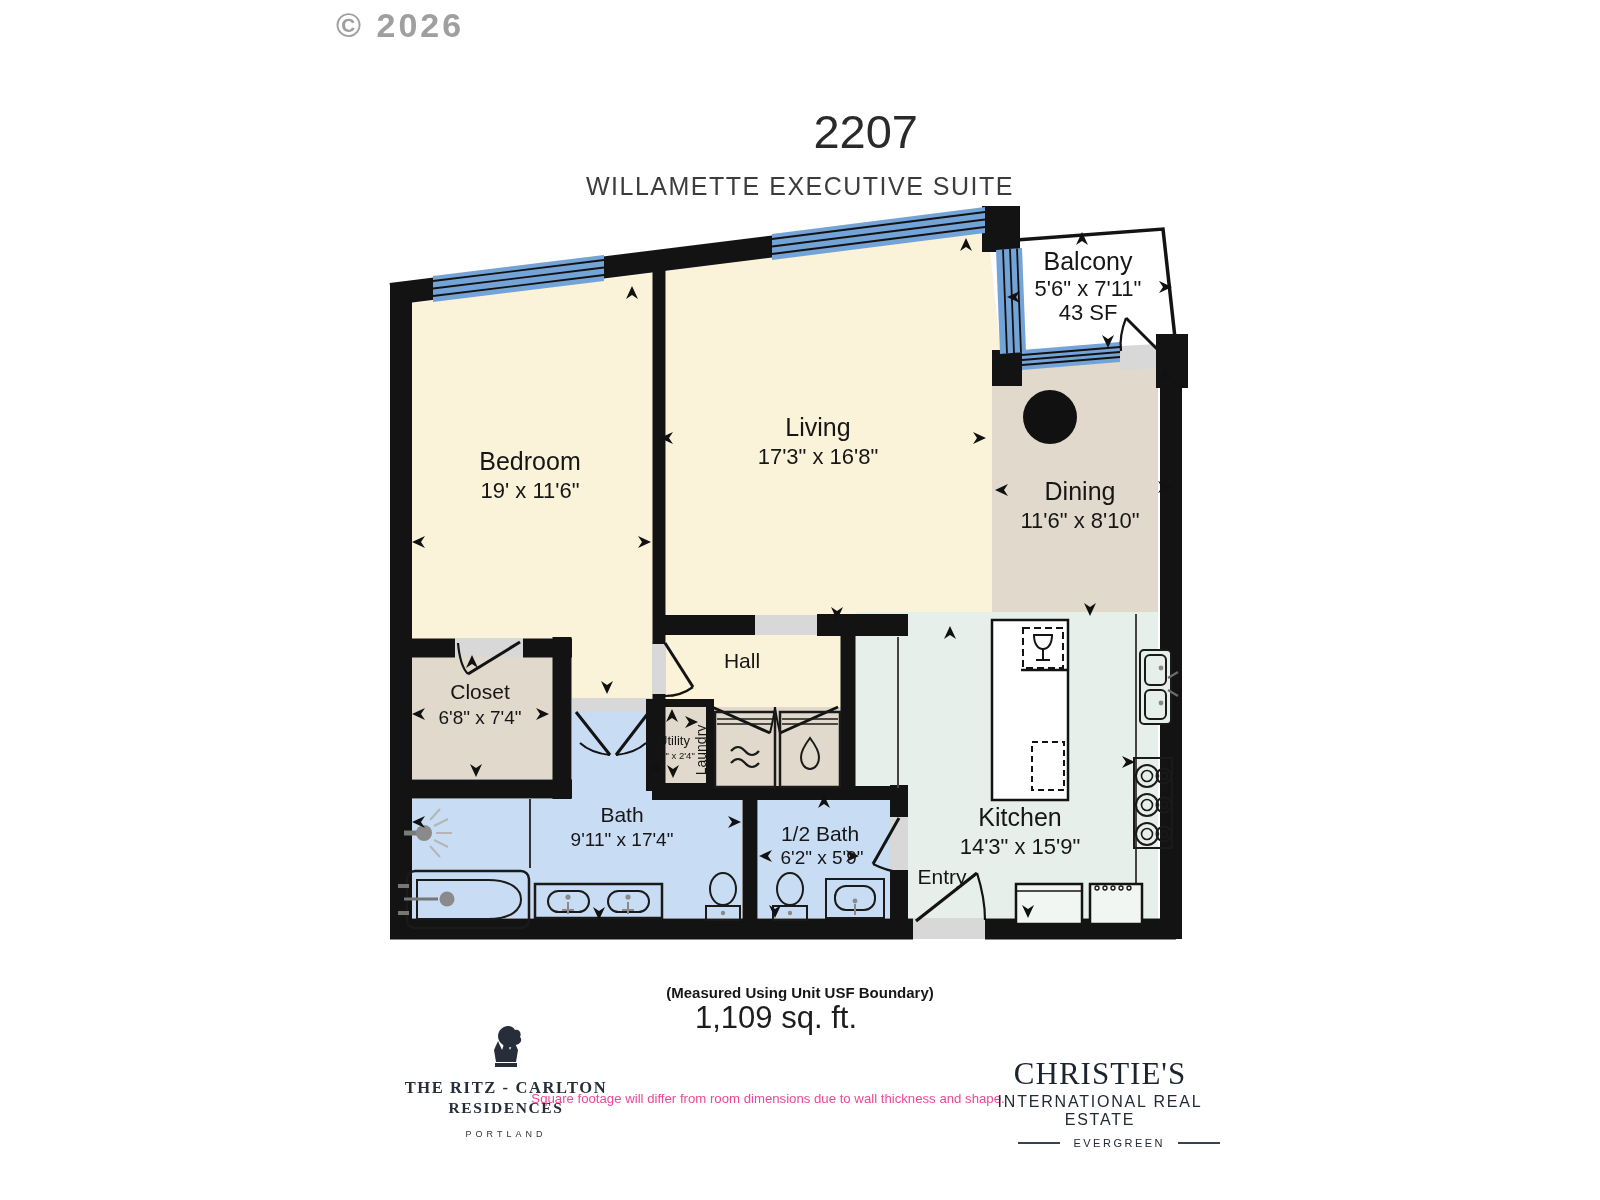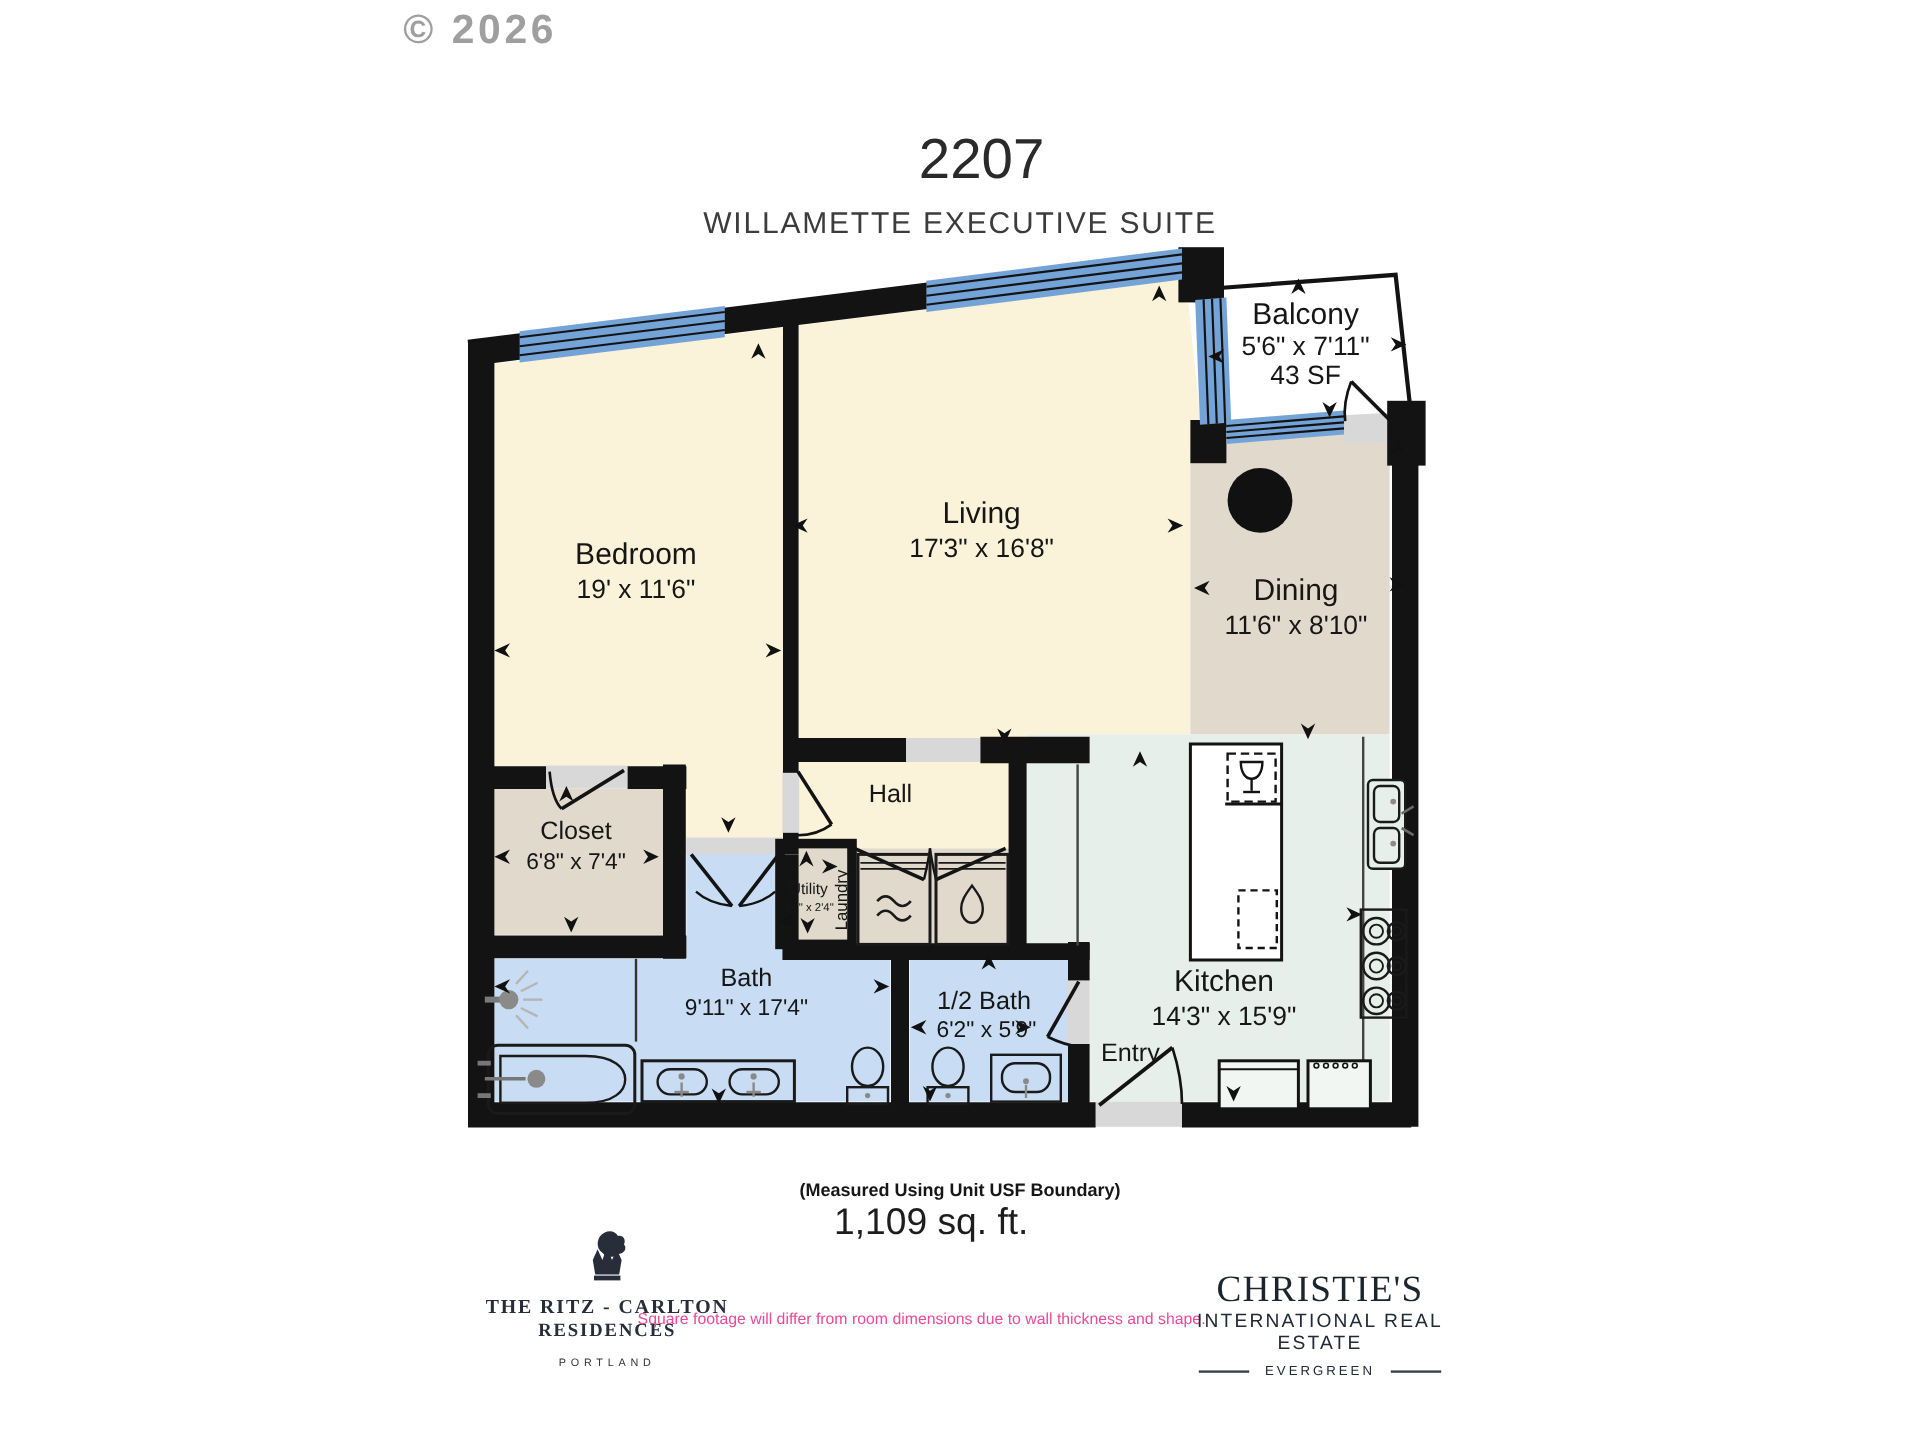--- a/index.html
+++ b/index.html
@@ -1,42 +1,42 @@
 <!DOCTYPE html>
 <html><head>
 <meta charset="utf-8">
 <style>
   html,body{margin:0;padding:0;background:#fff;}
   #canvas{position:relative;width:1600px;height:1156px;background:#ffffff;overflow:hidden;
           font-family:"Liberation Sans", sans-serif;}
   .abs{position:absolute;}
   .center{text-align:center;}
   #copyright{left:336px;top:6px;font-size:34px;font-weight:700;color:#8f8f8f;letter-spacing:3px;opacity:.85;}
-  #unit-number{left:668px;top:104px;width:300px;font-size:47px;color:#2a2a2a;font-weight:500;}
+  #unit-number{left:618px;top:104px;width:300px;font-size:47px;color:#2a2a2a;font-weight:500;text-align:right;}
   #unit-name{left:450px;top:172px;width:700px;font-size:25px;color:#3c3c3c;letter-spacing:1.5px;font-weight:500;}
   #plan-svg{left:0;top:0;}
   svg text{font-family:"Liberation Sans", sans-serif;fill:#161616;}
   .room-name{font-size:25px;}
   .room-dims{font-size:22px;}
   .room-name-sm{font-size:21px;}
   .room-dims-sm{font-size:19px;}
   .tiny-name{font-size:13px;}
   .tiny-dims{font-size:9.5px;}
   #sqft{left:616px;top:1000px;width:320px;font-size:31px;color:#1d1d1d;}
   #sqft-note{left:590px;top:984px;width:420px;font-size:15px;font-weight:700;color:#161616;}
   #ritz{left:396px;top:1022px;width:220px;color:#272e39;font-family:"Liberation Serif", serif;}
   #ritz .crest{height:48px;}
   #ritz .l1{font-size:16.5px;font-weight:700;letter-spacing:1.6px;margin-top:4px;}
   #ritz .l2{font-size:15.5px;font-weight:700;letter-spacing:1.6px;margin-top:1px;}
   #ritz .city{font-size:9px;letter-spacing:4px;margin-top:12px;color:#333;font-family:"Liberation Sans",sans-serif;}
   #disclaimer{left:508px;top:1090px;width:520px;font-size:13.2px;line-height:1.3;color:#ec4899;}
   #christies{left:980px;top:1056px;width:240px;color:#1c242e;}
   #christies .name{font-family:"Liberation Serif", serif;font-size:31px;letter-spacing:1px;}
   #christies .division{font-size:16px;letter-spacing:1.8px;margin-top:1px;color:#222a36;}
-  #christies .team-row{display:flex;align-items:center;justify-content:center;gap:13px;margin-top:8px;}
+  #christies .team-row{display:flex;align-items:center;justify-content:flex-end;gap:13px;margin-top:8px;}
   #christies .rule{width:42px;height:1.5px;background:#39424e;}
   #christies .team{font-size:11px;letter-spacing:2.5px;color:#222a36;}
 </style>
 </head>
 <body>
 
 <div id="canvas">
 
   <div id="copyright" class="abs">© 2026</div>
   <div id="unit-number" class="abs center">2207</div>

